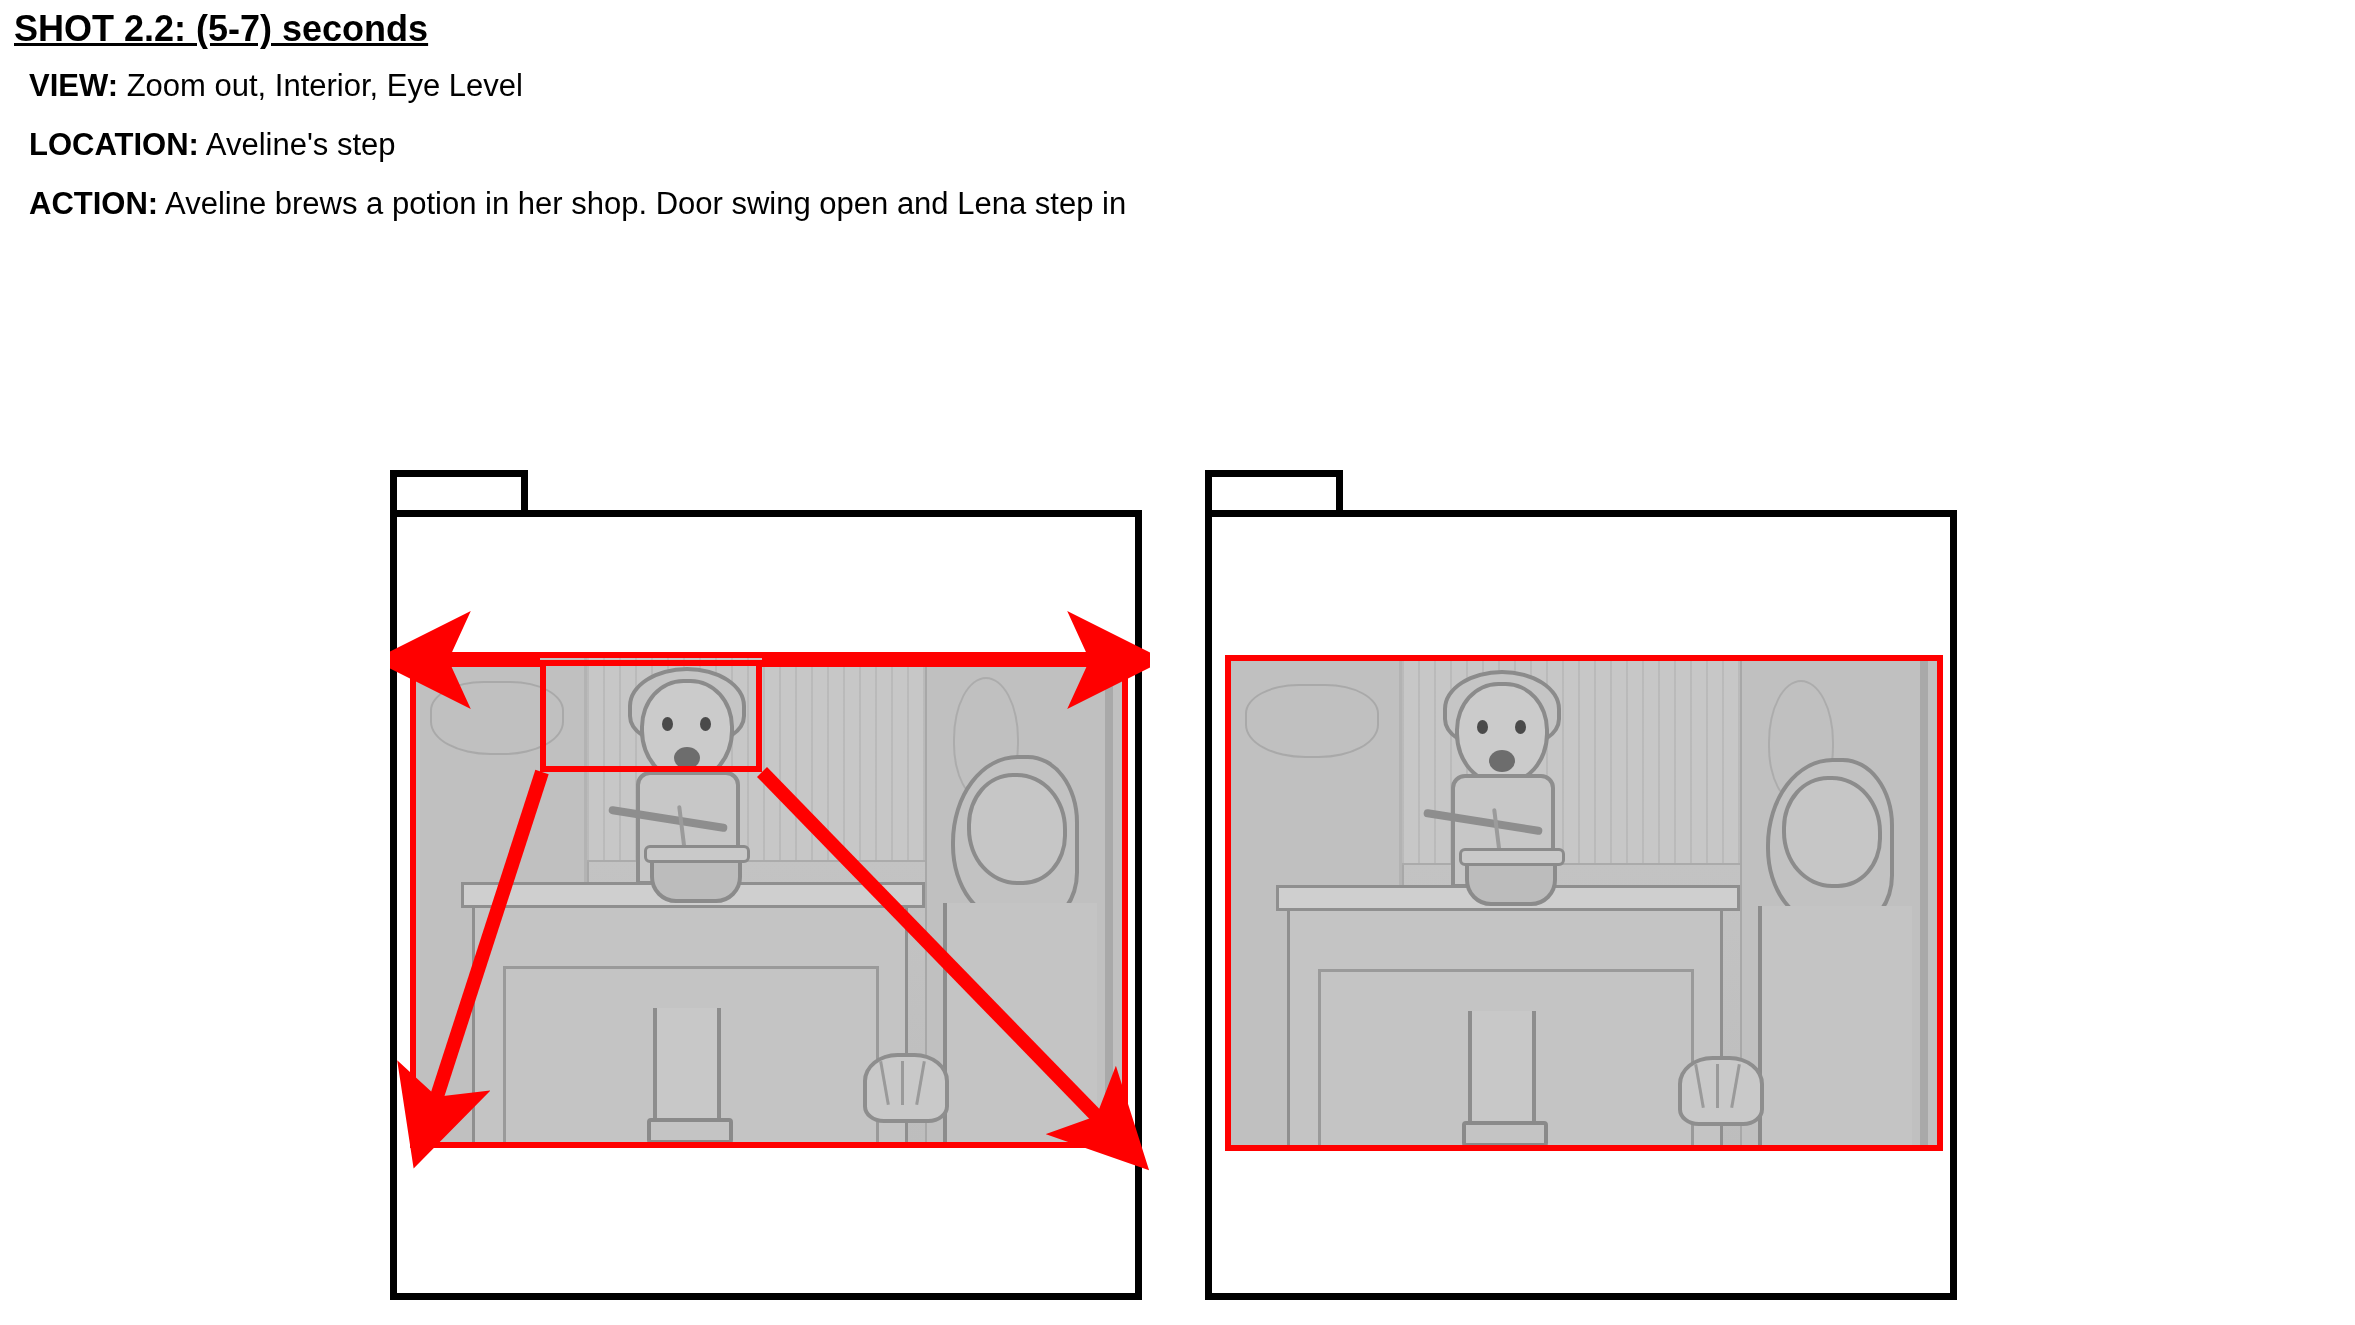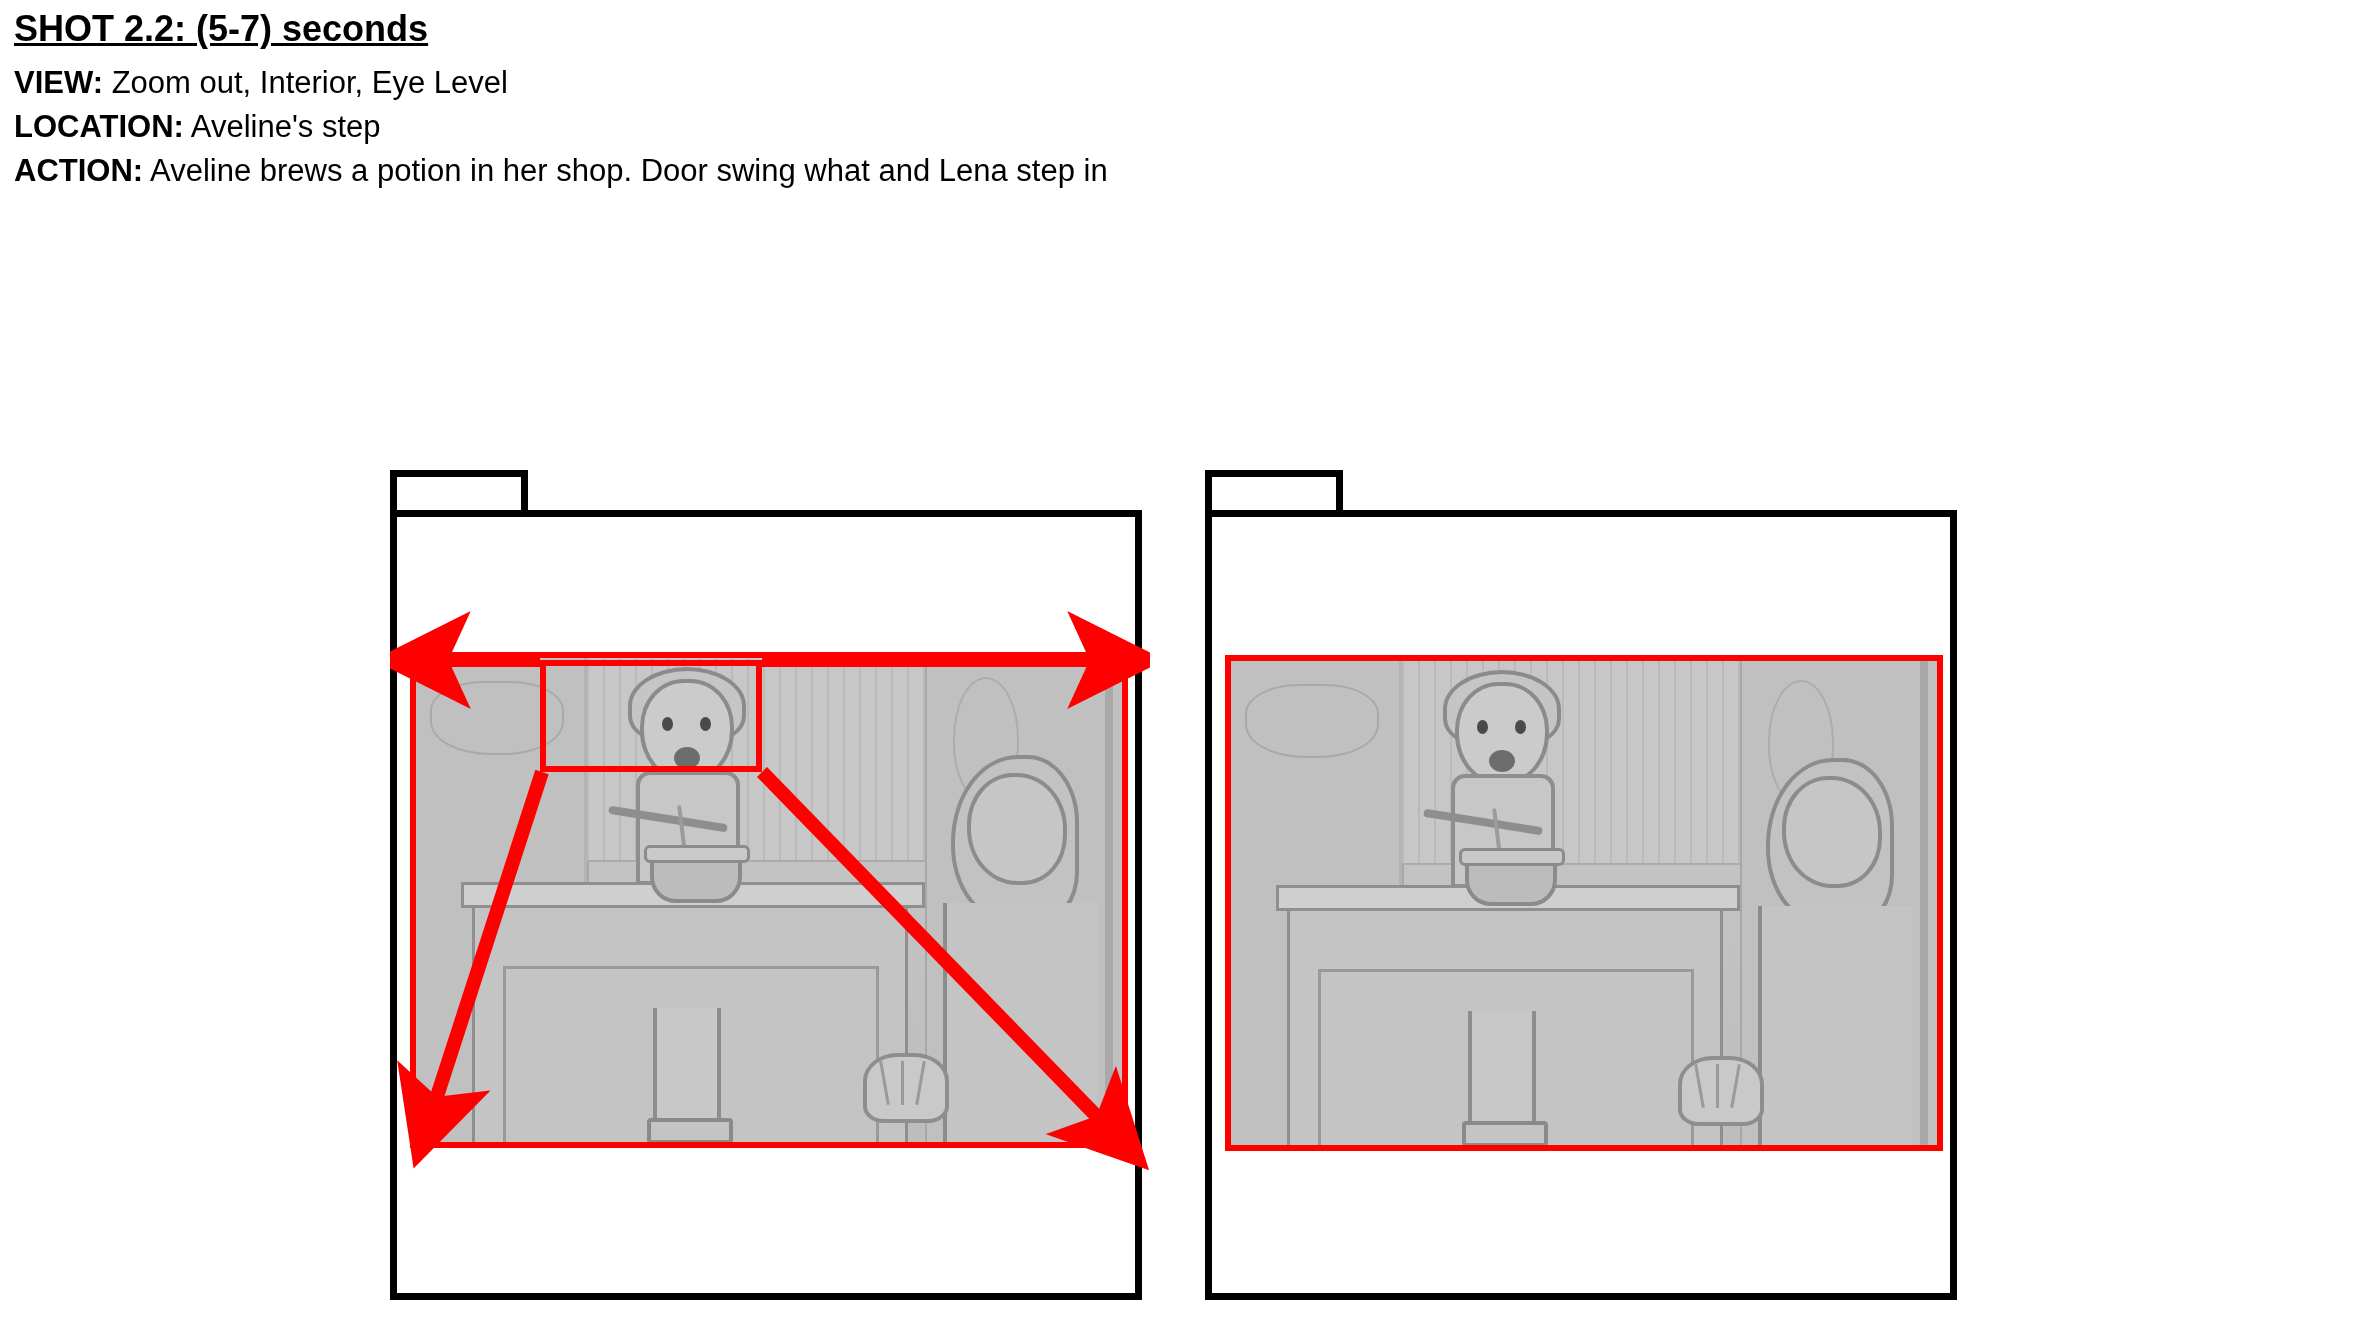--- a/index.html
+++ b/index.html
@@ -34,21 +34,21 @@
     font-size: 36px;
     font-weight: bold;
     text-decoration: underline;
     letter-spacing: 0px;
     margin: 0 0 12px 0;
     line-height: 1.15;
   }
   .meta-line {
     font-size: 31px;
     line-height: 1.42;
-    margin: 0;
+    margin: 15px;
     white-space: nowrap;
   }
   .meta-line .lbl {
     font-weight: bold;
   }
 
   
   .panels {
     position: absolute;
     left: 0;
@@ -282,21 +282,21 @@
       <span>Zoom out, Interior, Eye Level</span>
     </p>
 
     <p class="meta-line">
       <span class="lbl">LOCATION:</span>
       <span>Aveline's step</span>
     </p>
 
     <p class="meta-line">
       <span class="lbl">ACTION:</span>
-      <span>Aveline brews a potion in her shop. Door swing what and Lena step in</span>
+      <span>Aveline brews a potion in her shop. Door swing open and Lena step in</span>
     </p>
 
   </div>
 
   <div class="panels">
 
     <div class="panel panel-left">
       <div class="tab"></div>
       <div class="frame-body"></div>
 

